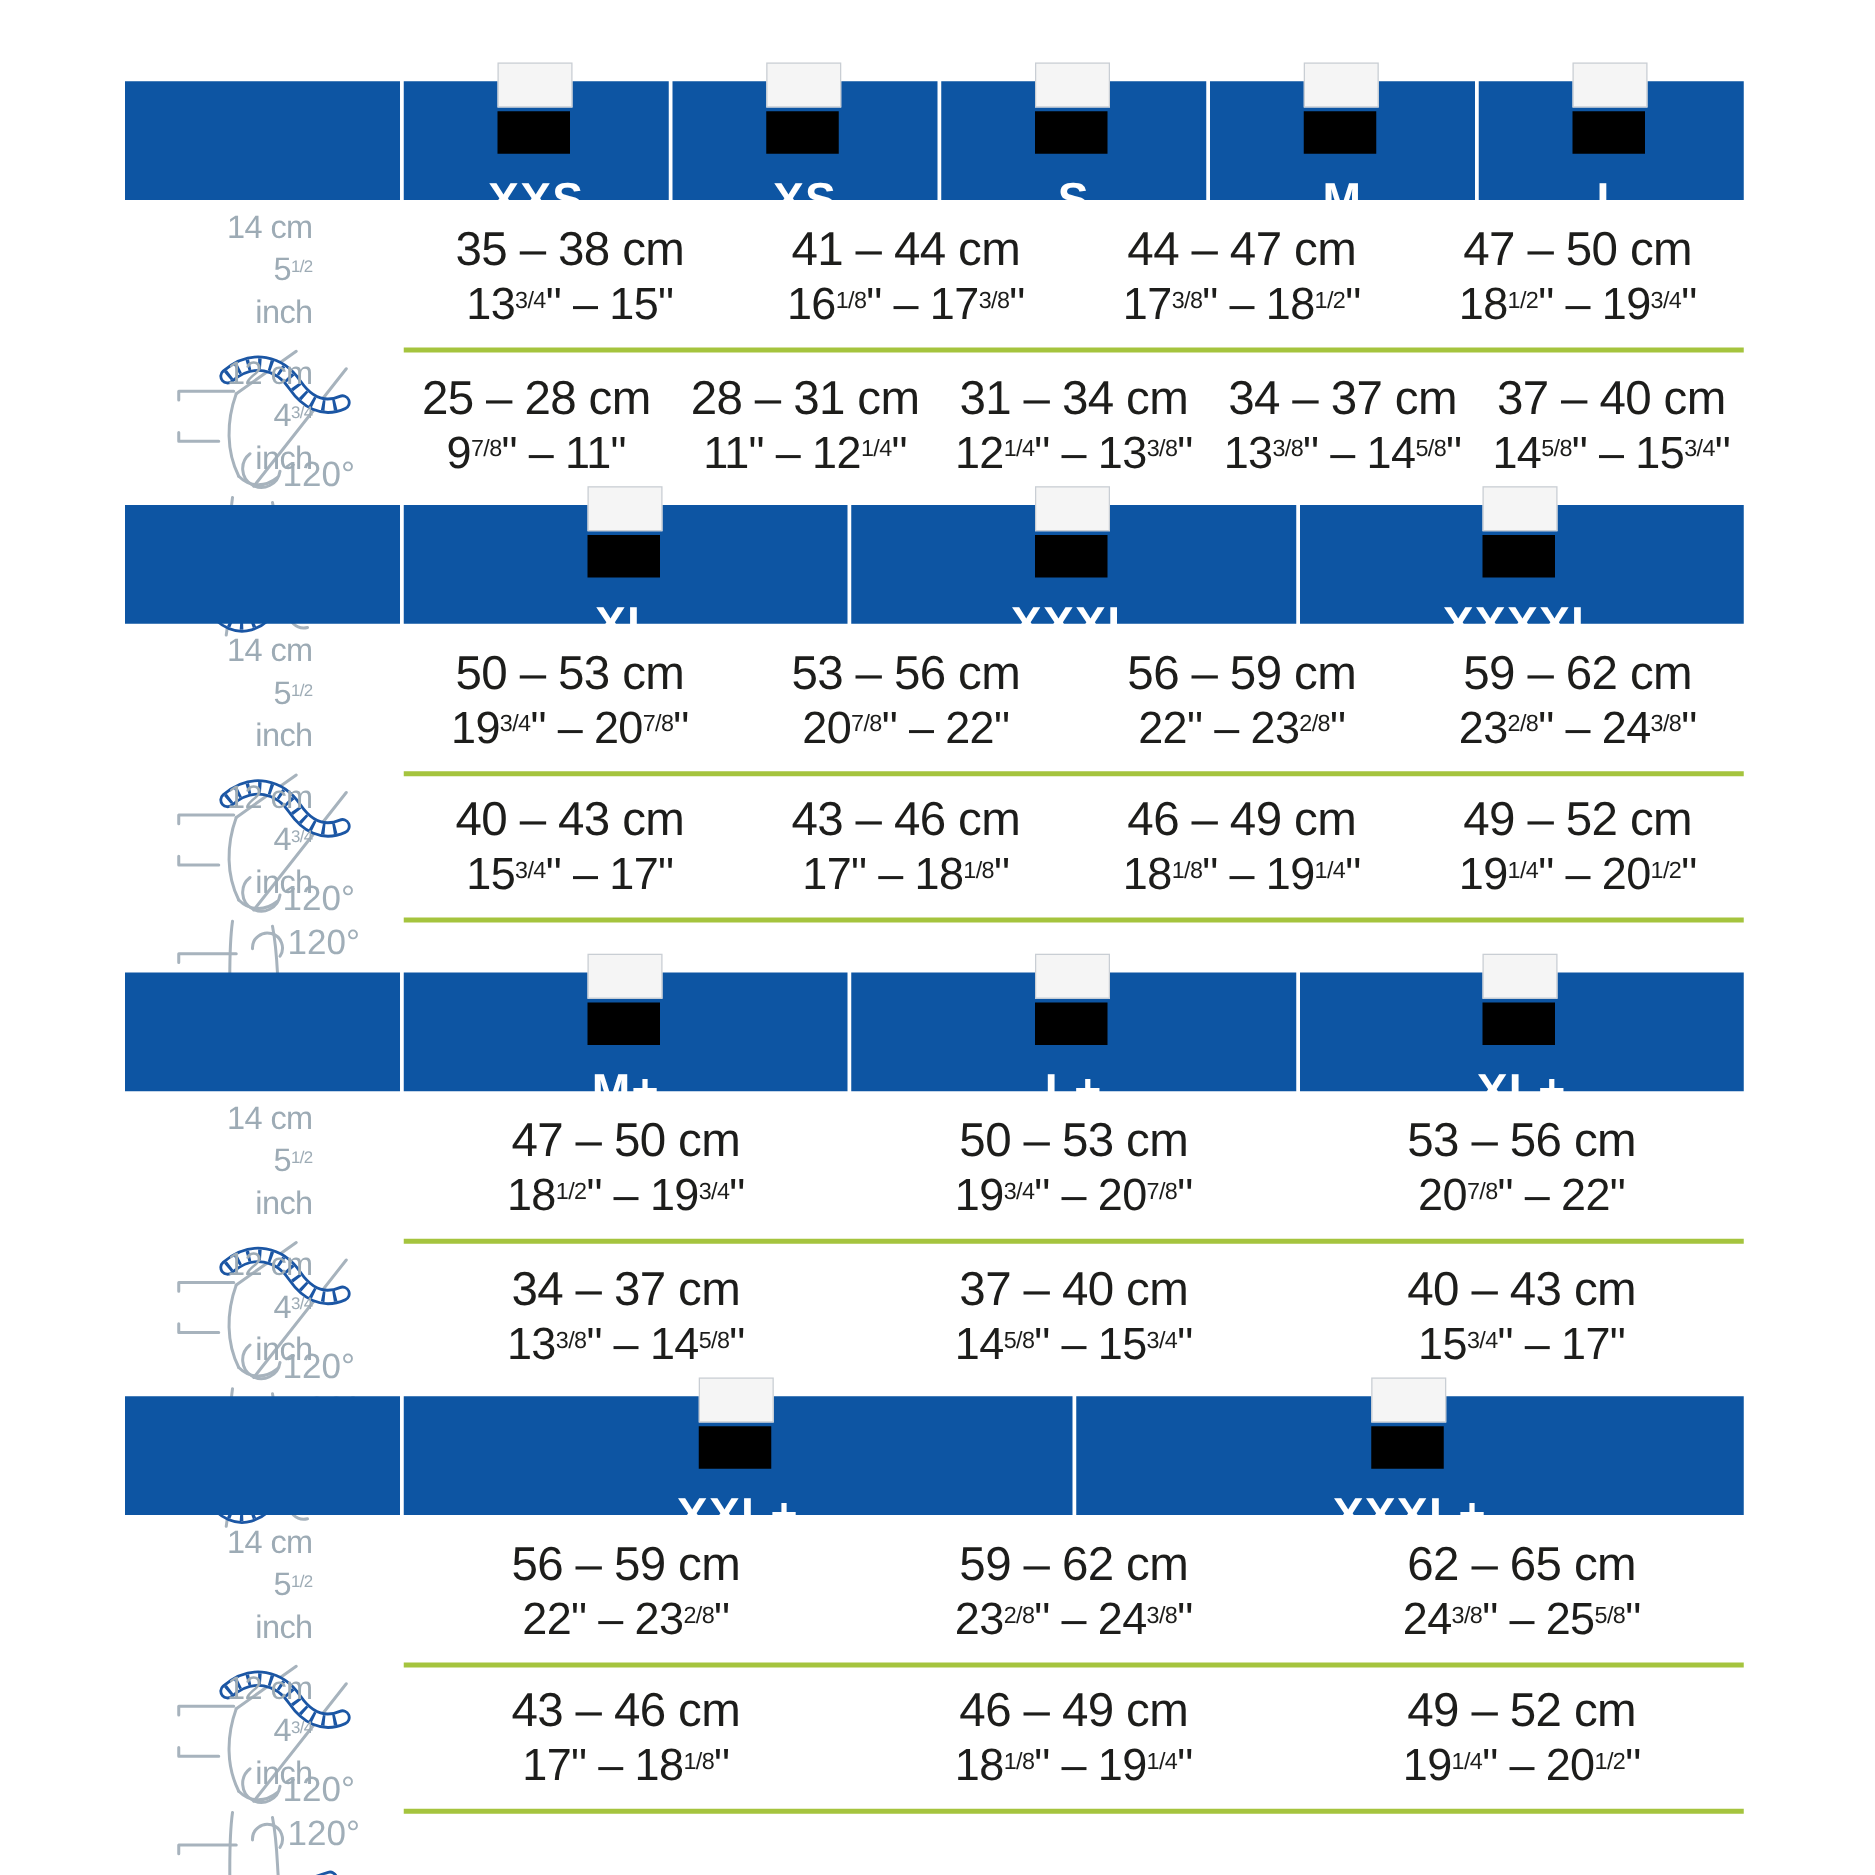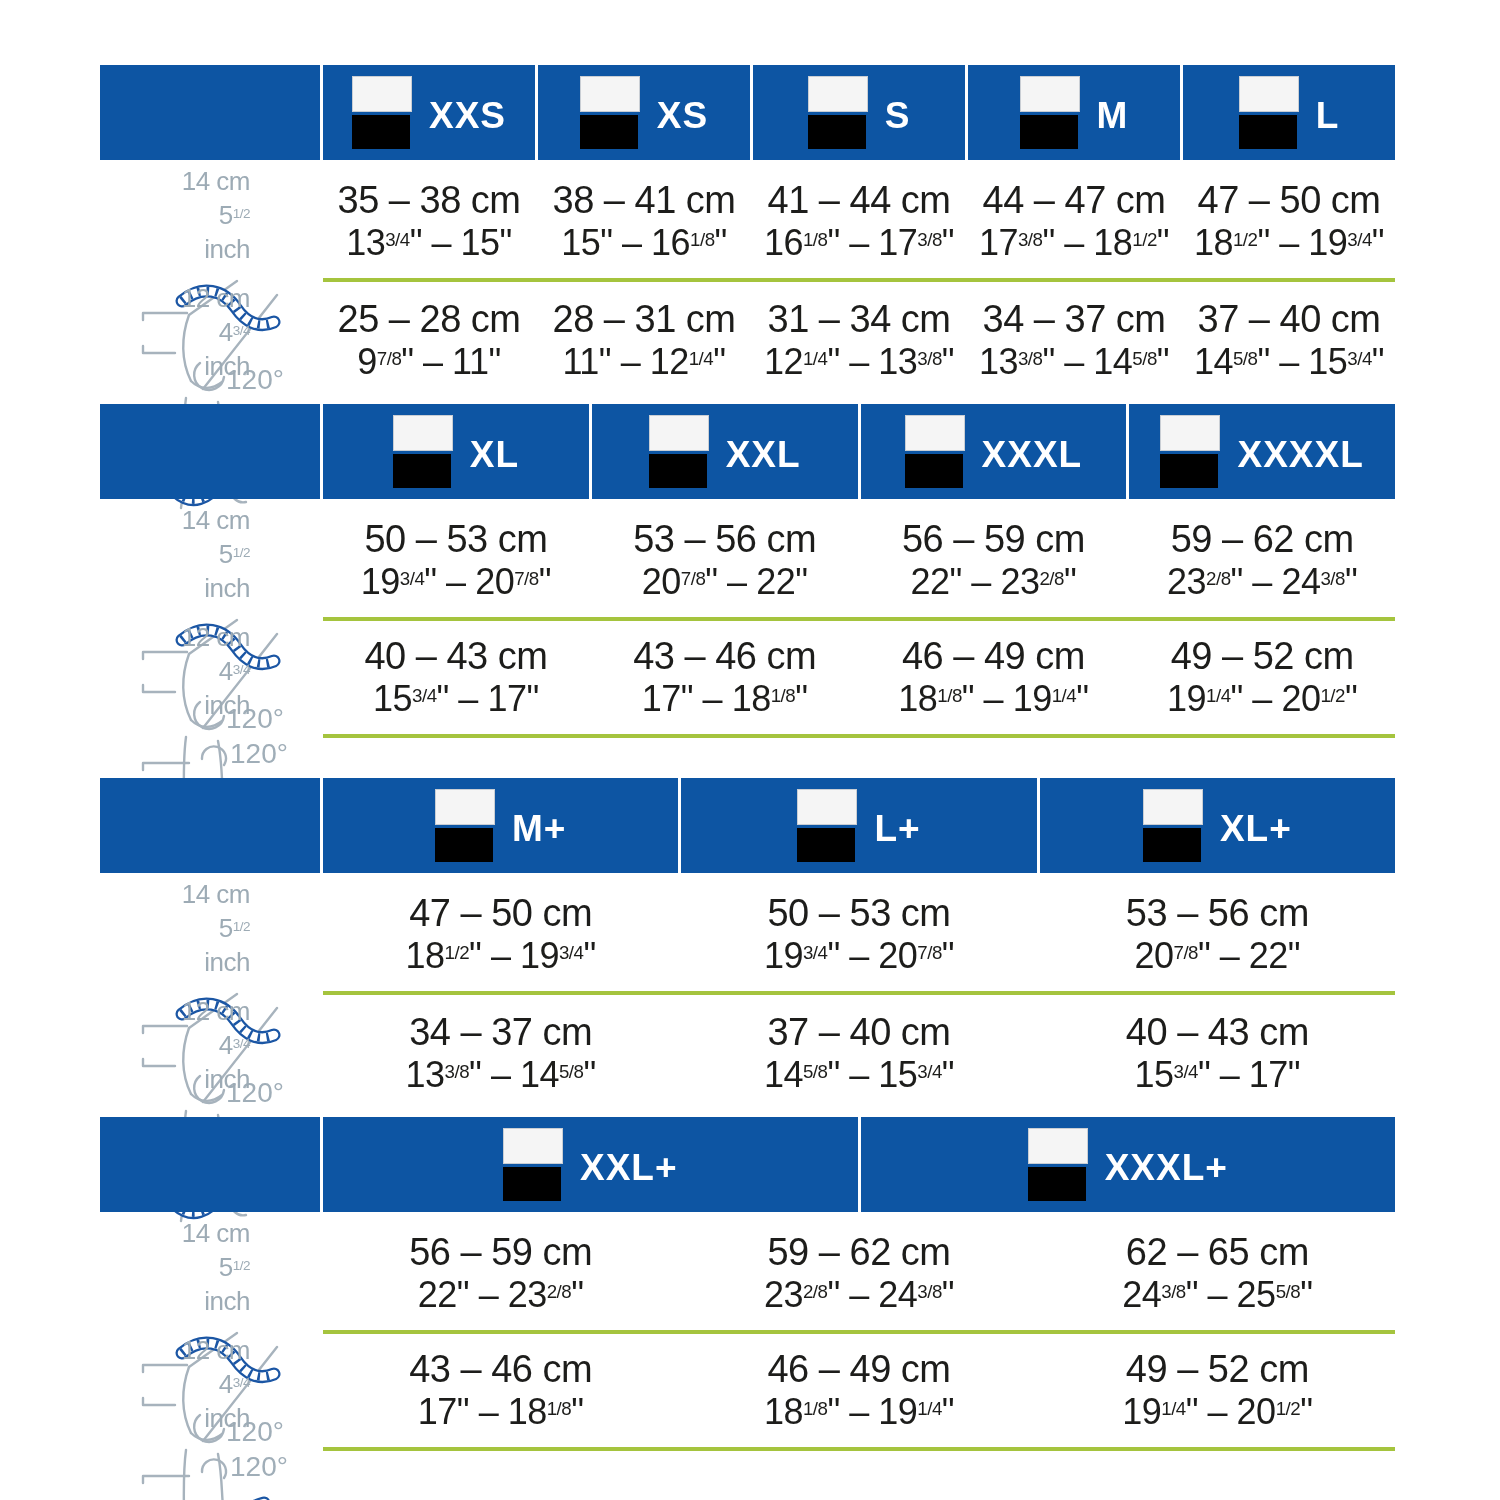--- a/index.html
+++ b/index.html
@@ -12,21 +12,21 @@
   .size-table.gap-big{margin-top:40px;}
 
   .row{display:flex;gap:3px;}
   .label-cell{width:220px;flex:0 0 220px;box-sizing:border-box;}
   .cells{flex:1;display:flex;gap:3px;box-sizing:border-box;}
 
   
   .header-row{height:95px;margin-bottom:5px;}
   .header-spacer{background:var(--blue);}
   .h-cell{flex:1;background:var(--blue);display:flex;align-items:center;justify-content:center;}
-  .h-group{display:flex;align-items:center;gap:15px;}
+  .h-group{display:flex;align-items:center;gap:15px;flex-direction:column;}
   .gi{width:62px;display:block;}
   .gi-top{display:block;height:36px;width:60px;background:#f5f5f5;border:1px solid #c9ced4;box-sizing:border-box;}
   .gi-bottom{display:block;height:34px;width:58px;background:#000;margin-top:3px;}
   .size-label{color:#fff;font-weight:bold;font-size:37px;letter-spacing:1px;line-height:1;transform:translateY(3px);}
 
   
   .data-row{height:117px;}
   .data-row .cells{flex-direction:row;}
   .data-row .cells.green-line{border-bottom:4px solid var(--green);}
   .value-cell{flex:1;display:flex;flex-direction:column;align-items:center;justify-content:center;gap:3px;}
@@ -123,24 +123,20 @@
               </g>
               <text class="angle" x="86" y="112">120°</text>
             </svg>
           </div>
           <div class="cells green-line">
             <div class="value-cell">
               <div class="cm-value">35 – 38 cm</div>
               <div class="inch-value">13<sup>3/4</sup>" – 15"</div>
             </div>
             <div class="value-cell">
-              <div class="cm-value">38 – 41 cm</div>
-              <div class="inch-value">15" – 16<sup>1/8</sup>"</div>
-            </div>
-            <div class="value-cell">
               <div class="cm-value">41 – 44 cm</div>
               <div class="inch-value">16<sup>1/8</sup>" – 17<sup>3/8</sup>"</div>
             </div>
             <div class="value-cell">
               <div class="cm-value">44 – 47 cm</div>
               <div class="inch-value">17<sup>3/8</sup>" – 18<sup>1/2</sup>"</div>
             </div>
             <div class="value-cell">
               <div class="cm-value">47 – 50 cm</div>
               <div class="inch-value">18<sup>1/2</sup>" – 19<sup>3/4</sup>"</div>
@@ -197,29 +193,20 @@
         <div class="row header-row">
           <div class="label-cell header-spacer"></div>
           <div class="cells">
             <div class="h-cell">
               <div class="h-group">
                 <span class="gi">
                   <span class="gi-top"></span>
                   <span class="gi-bottom"></span>
                 </span>
                 <span class="size-label">XL</span>
-              </div>
-            </div>
-            <div class="h-cell">
-              <div class="h-group">
-                <span class="gi">
-                  <span class="gi-top"></span>
-                  <span class="gi-bottom"></span>
-                </span>
-                <span class="size-label">XXL</span>
               </div>
             </div>
             <div class="h-cell">
               <div class="h-group">
                 <span class="gi">
                   <span class="gi-top"></span>
                   <span class="gi-bottom"></span>
                 </span>
                 <span class="size-label">XXXL</span>
               </div>

